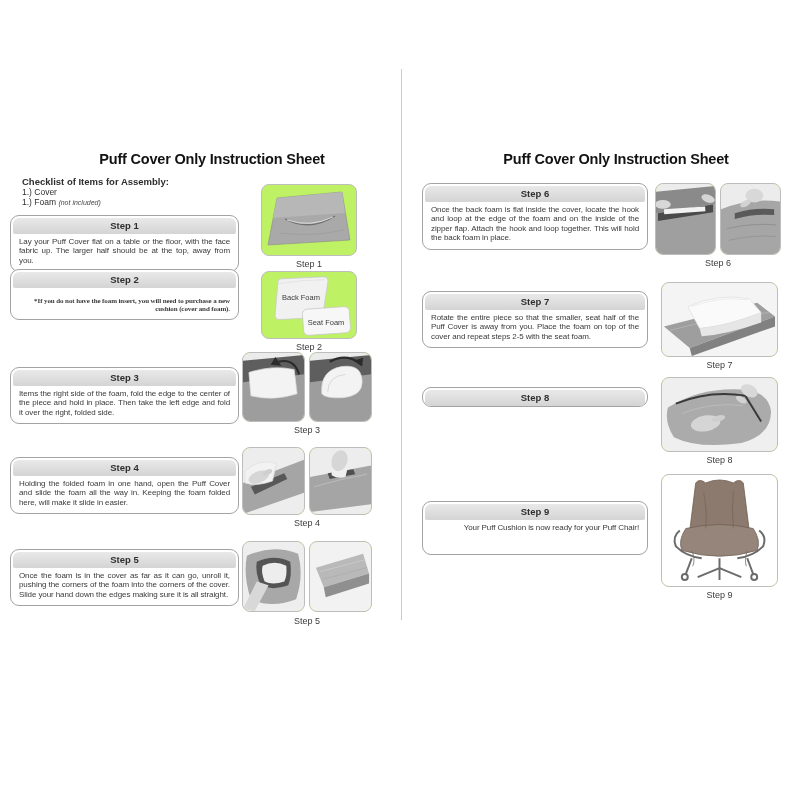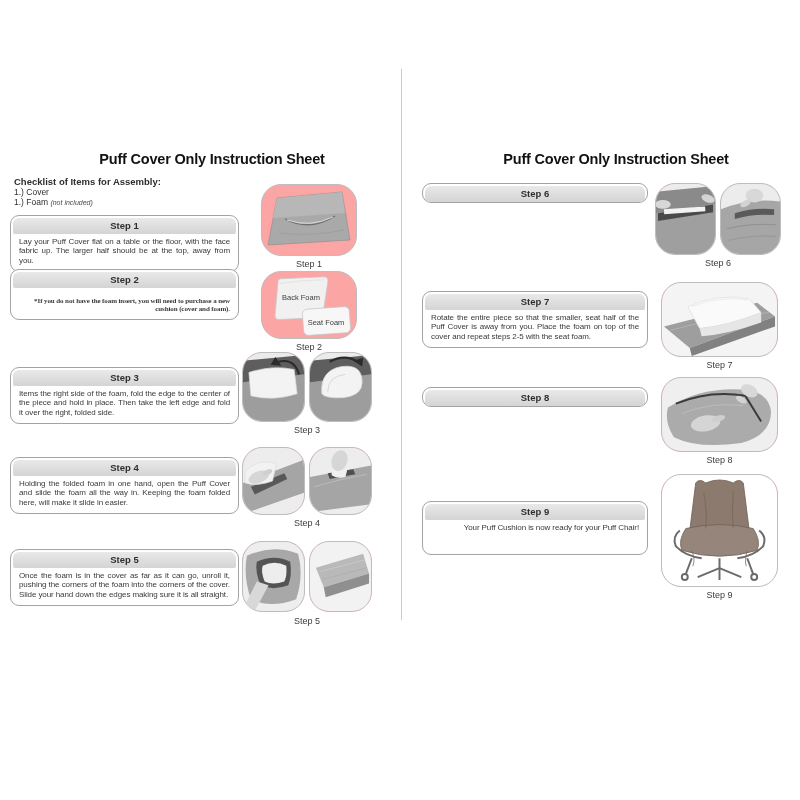--- a/index.html
+++ b/index.html
@@ -1,36 +1,36 @@
 <!DOCTYPE html>
 <html><head>
 <meta charset="utf-8">
 <style>
   html,body{margin:0;padding:0;background:#fff;}
   .sheet{position:relative;width:800px;height:800px;background:#fff;
          font-family:"Liberation Sans",sans-serif;overflow:hidden;}
   .page-title{position:absolute;text-align:center;font-weight:bold;
          font-size:14.5px;letter-spacing:-0.2px;color:#121212;margin-left:6px;}
   .divider{position:absolute;width:1px;background:#cbcbcb;}
-  .checklist{position:absolute;color:#2e2e2e;}
+  .checklist{position:absolute;color:#2e2e2e;margin-left:8px;}
   .checklist .head{font-weight:bold;font-size:9.5px;line-height:11px;}
   .checklist .item{font-size:8.5px;line-height:10px;}
   .checklist .note{font-size:7px;font-style:italic;color:#4a4a4a;}
   .stepbox{position:absolute;box-sizing:border-box;border:1.4px solid #a3a3a3;
          border-radius:9px;background:#fff;overflow:hidden;}
   .stephdr{margin:2px 2px 0 2px;border-radius:6px 6px 2px 2px;
          background:linear-gradient(#e9e9e9,#d4d4d4);
          text-align:center;font-weight:bold;font-size:9.5px;color:#2f2f2f;
          padding:2px 0 3px 0;}
   .stepbody{padding:3px 8px 6px 8px;font-size:8px;line-height:9.4px;
          letter-spacing:-0.1px;color:#3a3a3a;text-align:justify;}
   .stepnote{margin-top:6px;font-family:"Liberation Serif",serif;font-weight:bold;
          font-size:7px;line-height:8.2px;text-align:right;}
-  .imgbox{box-sizing:border-box;border:1.4px solid #bdbdbd;border-radius:20px;
-         background:#fca5a5;overflow:hidden;}
+  .imgbox{box-sizing:border-box;border:1.4px solid #bdbdbd;border-radius:8px;
+         background:#bef264;overflow:hidden;}
   .imgabs{position:absolute;}
   .pair{position:absolute;display:flex;gap:4px;}
   .imgbox svg{display:block;width:100%;height:100%;}
   .caption{position:absolute;text-align:center;font-size:9px;color:#3b3b3b;}
   svg text{font-family:"Liberation Sans",sans-serif;fill:#3c3c3c;}
 </style>
 </head>
 <body>
 
 <div class="sheet">
@@ -162,20 +162,21 @@
         <path d="M12,38 Q36,32 58,26" stroke="#a8a8a8" fill="none" stroke-width="0.6"></path>
       </svg>
     </div>
   </div>
   <div class="caption" style="left:242px;top:616px;width:130px;">Step 5</div>
 
   <div class="page-title" style="left:410px;top:151px;width:400px;">Puff Cover Only Instruction Sheet</div>
 
   <div class="stepbox" style="left:422px;top:183px;width:226px;">
     <div class="stephdr">Step 6</div>
+    <div class="stepbody">Once the back foam is flat inside the cover, locate the hook and loop at the edge of the foam and on the inside of the zipper flap. Attach the hook and loop together. This will hold the back foam in place.</div>
   </div>
   <div class="pair" style="left:655px;top:183px;">
     <div class="imgbox" style="width:61px;height:72px;">
       <svg viewBox="0 0 60 72" preserveAspectRatio="none">
         <rect width="60" height="72" fill="#ececec"></rect>
         <polygon points="0,8 60,2 60,24 0,34" fill="#8a8a8a"></polygon>
         <polygon points="0,30 60,20 60,72 0,72" fill="#9f9f9f"></polygon>
         <polygon points="2,30 58,21 58,29 2,38" fill="#4a4a4a"></polygon>
         <rect x="8" y="26" width="42" height="5" fill="#f2f2f2" transform="rotate(-4 8 26)"></rect>
         <ellipse cx="7" cy="21" rx="8" ry="4.5" fill="#d8d8d8"></ellipse>

